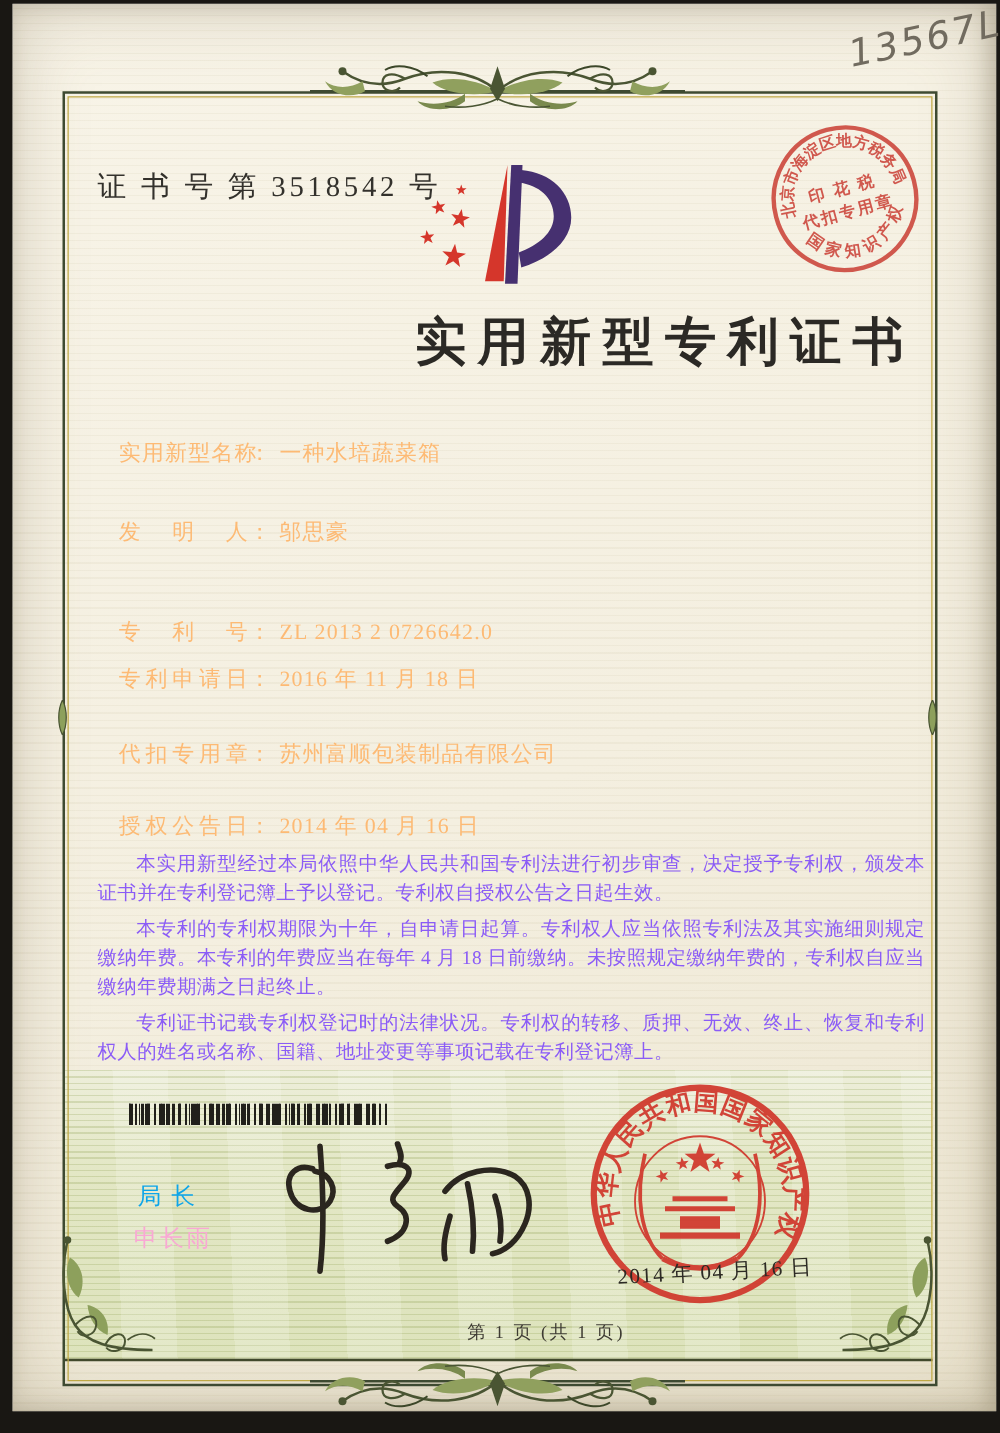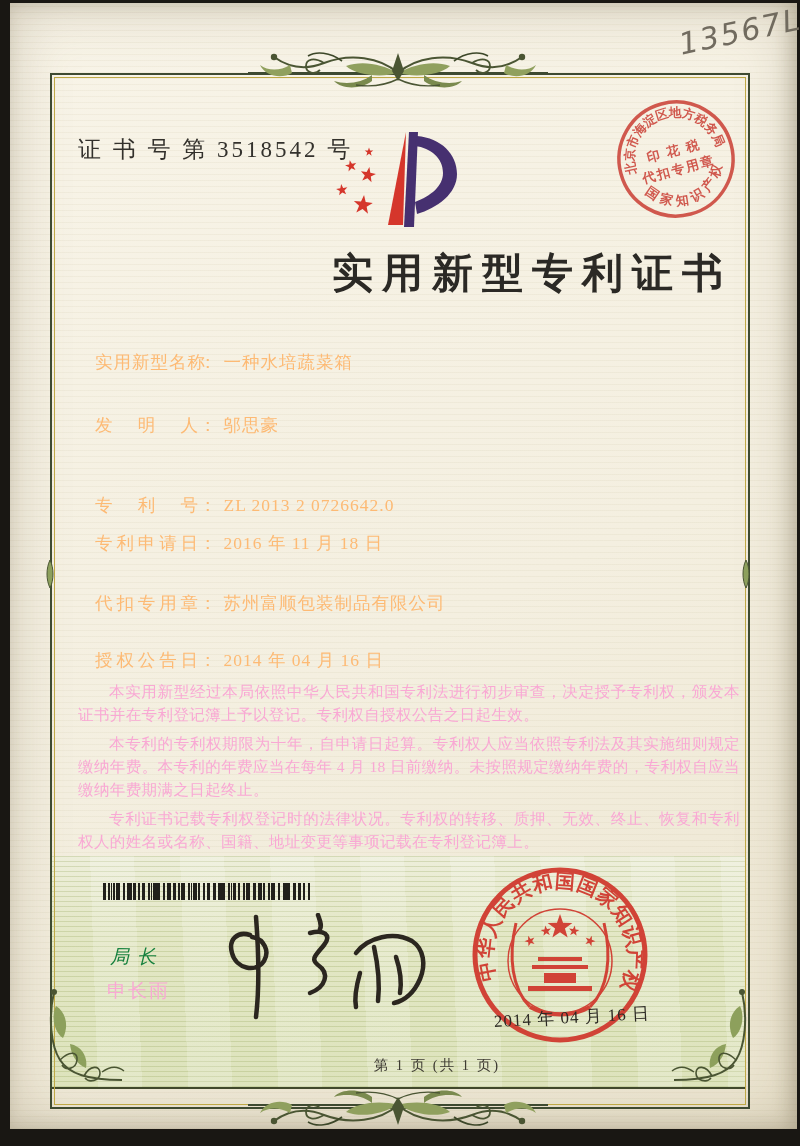--- a/index.html
+++ b/index.html
@@ -65,36 +65,36 @@
     font-size:17.5px;color:#fdba74;letter-spacing:1px;white-space:nowrap;
   }
   .f-label{display:inline-block;width:104px;text-align:justify;text-align-last:justify;}
   .f-colon{display:inline-block;}
   .f-value{display:inline-block;margin-left:6px;}
   .row-0{top:350px;} .row-1{top:413px;} .row-2{top:473px;margin-top:20px;}
   .row-3{top:531px;} .row-4{top:591px;} .row-5{top:648px;}
 
   .body-text{
     position:absolute;left:78px;top:680px;width:662px;
-    font-size:15.5px;line-height:23px;color:#f9a8d4;letter-spacing:.4px;
+    font-size:15.5px;line-height:23px;color:#8b5cf6;letter-spacing:.4px;
     text-align:justify;
   }
   .body-text p{margin:0 0 6px 0;text-indent:2em;}
 
   .barcode{
     position:absolute;left:103px;top:883px;width:207px;height:17px;
     background:
       repeating-linear-gradient(90deg,#21201b 0 2px,rgba(0,0,0,0) 2px 5px),
       repeating-linear-gradient(90deg,#21201b 0 1px,rgba(0,0,0,0) 1px 8px),
       repeating-linear-gradient(90deg,#21201b 0 3px,rgba(0,0,0,0) 3px 13px);
   }
 
   .sig-title{
     position:absolute;left:110px;top:944px;
-    font-size:19px;letter-spacing:8px;color:#15803d;font-style:italic;
+    font-size:19px;letter-spacing:8px;color:#0ea5e9;
   }
   .sig-name{
     position:absolute;left:107px;top:978px;
     font-size:19px;letter-spacing:2px;color:#f9a8d4;
   }
   .signature-svg{position:absolute;left:198px;top:913px;}
 
   .seal-svg{position:absolute;left:470px;top:865px;}
   .seal-date{
     position:absolute;left:492px;top:1006px;width:160px;text-align:center;

